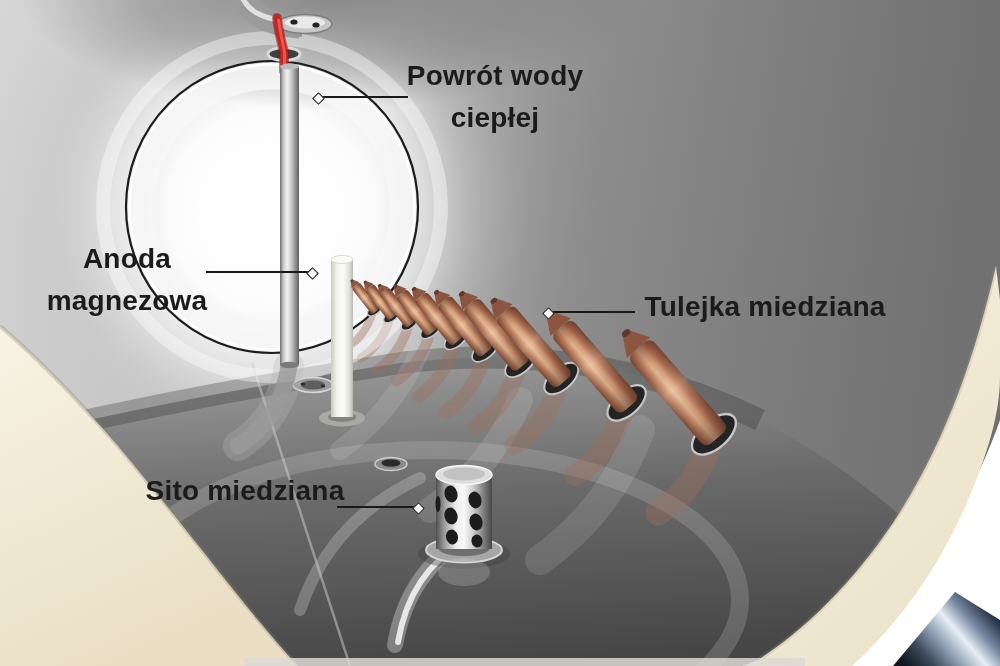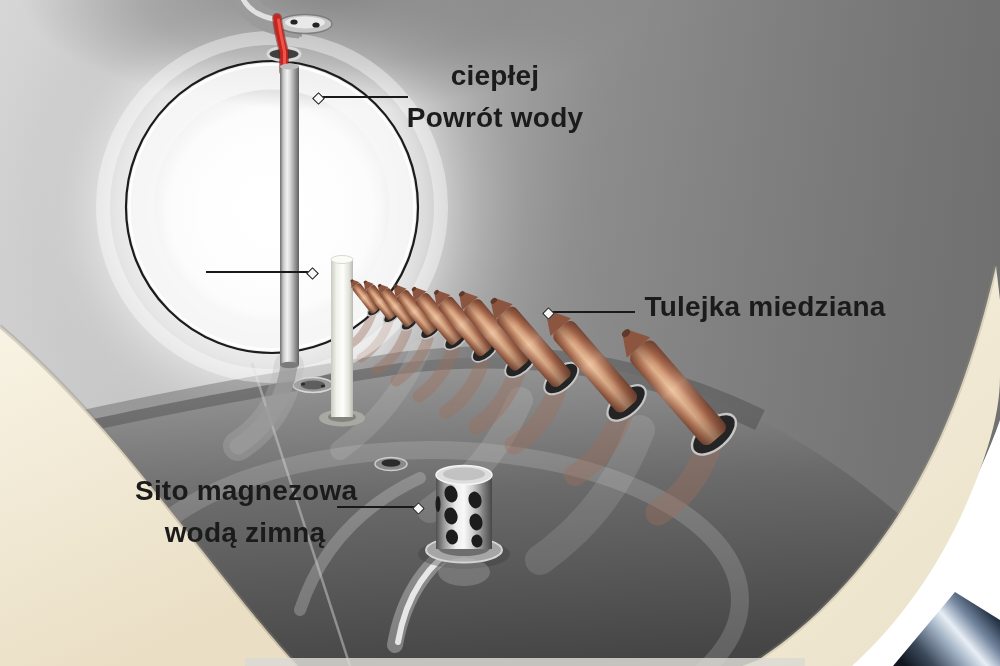--- a/index.html
+++ b/index.html
@@ -301,35 +301,38 @@
         <ellipse cx="13" cy="31" rx="5.5" ry="6.5" transform="rotate(-12 13 31)"></ellipse>
         <ellipse cx="-26" cy="-6" rx="2.5" ry="8"></ellipse>
       </g>
       <ellipse cy="62" rx="26" ry="14" fill="#cfcfcf" opacity="0.25"></ellipse>
     </g>
 
     <rect x="245" y="658" width="560" height="8" fill="#dbd9d4" opacity="0.85"></rect>
   </svg>
 
   <div class="callout" style="left:385px;top:55px;width:220px">
+    <div>Powrót wody</div>
     <div>ciepłej</div>
-    <div>Powrót wody</div>
   </div>
   <div class="leader" style="left:322px;top:96px;width:86px"></div>
   <div class="marker" style="left:314px;top:93.5px"></div>
 
+  <div class="callout" style="left:22px;top:238px;width:210px">
+    <div>Anoda</div>
+    <div>magnezowa</div>
+  </div>
   <div class="leader" style="left:206px;top:271px;width:106px"></div>
   <div class="marker" style="left:308px;top:268.5px"></div>
 
   <div class="callout" style="left:625px;top:286px;width:280px">
     <div>Tulejka miedziana</div>
   </div>
   <div class="leader" style="left:552px;top:311px;width:83px"></div>
   <div class="marker" style="left:544px;top:308.5px"></div>
 
   <div class="callout" style="left:135px;top:470px;width:220px">
-    <div>Sito magnezowa</div>
-    <div>wodą zimną</div>
+    <div>Sito miedziana</div>
   </div>
   <div class="leader" style="left:337px;top:506px;width:80px"></div>
   <div class="marker" style="left:414px;top:503.5px"></div>
 
 </div>
 
 </body></html>

